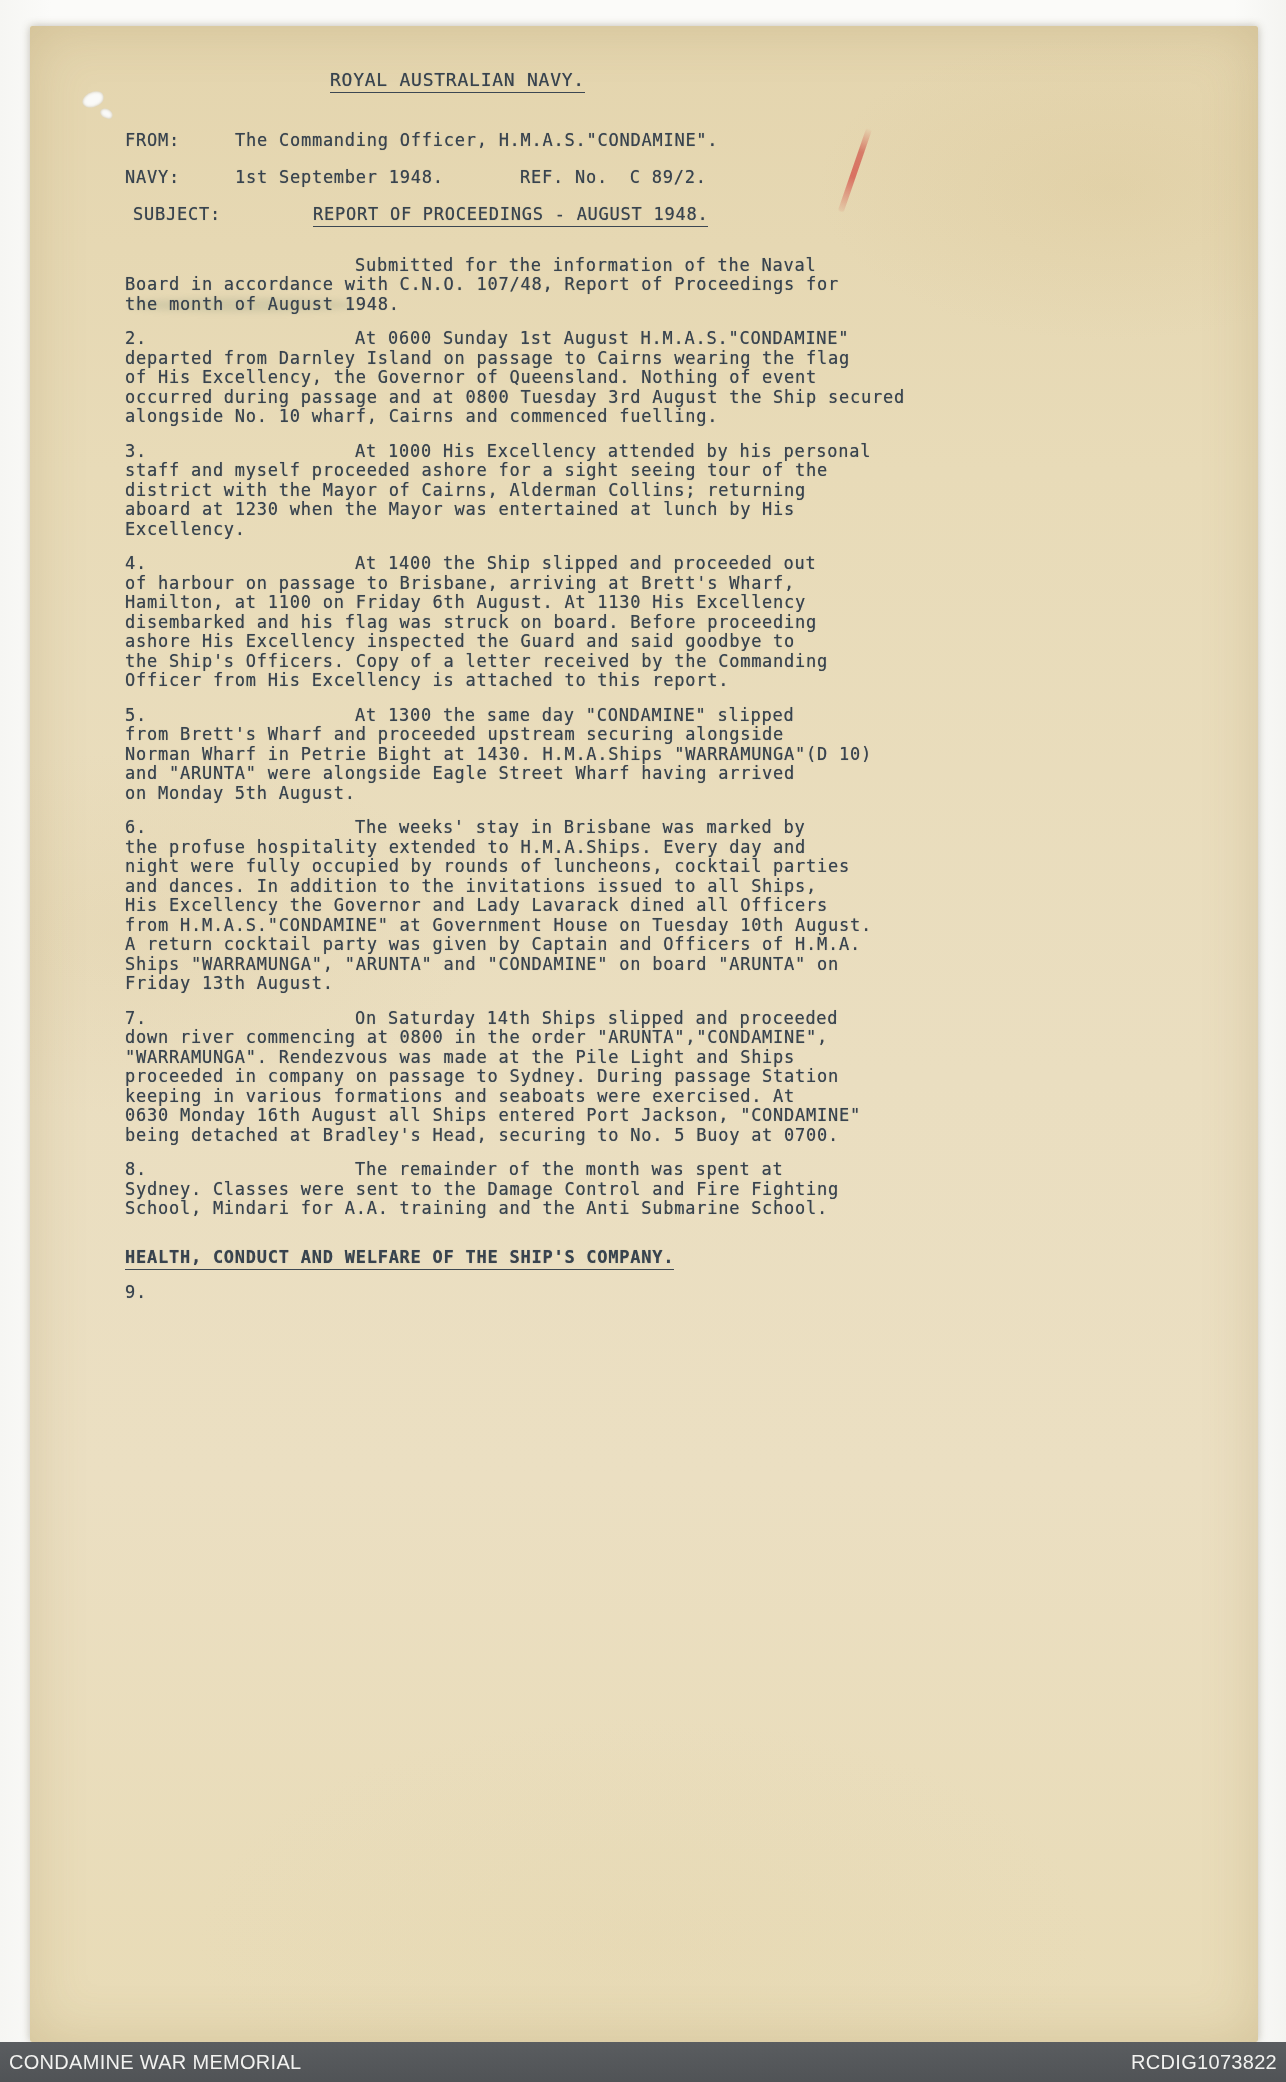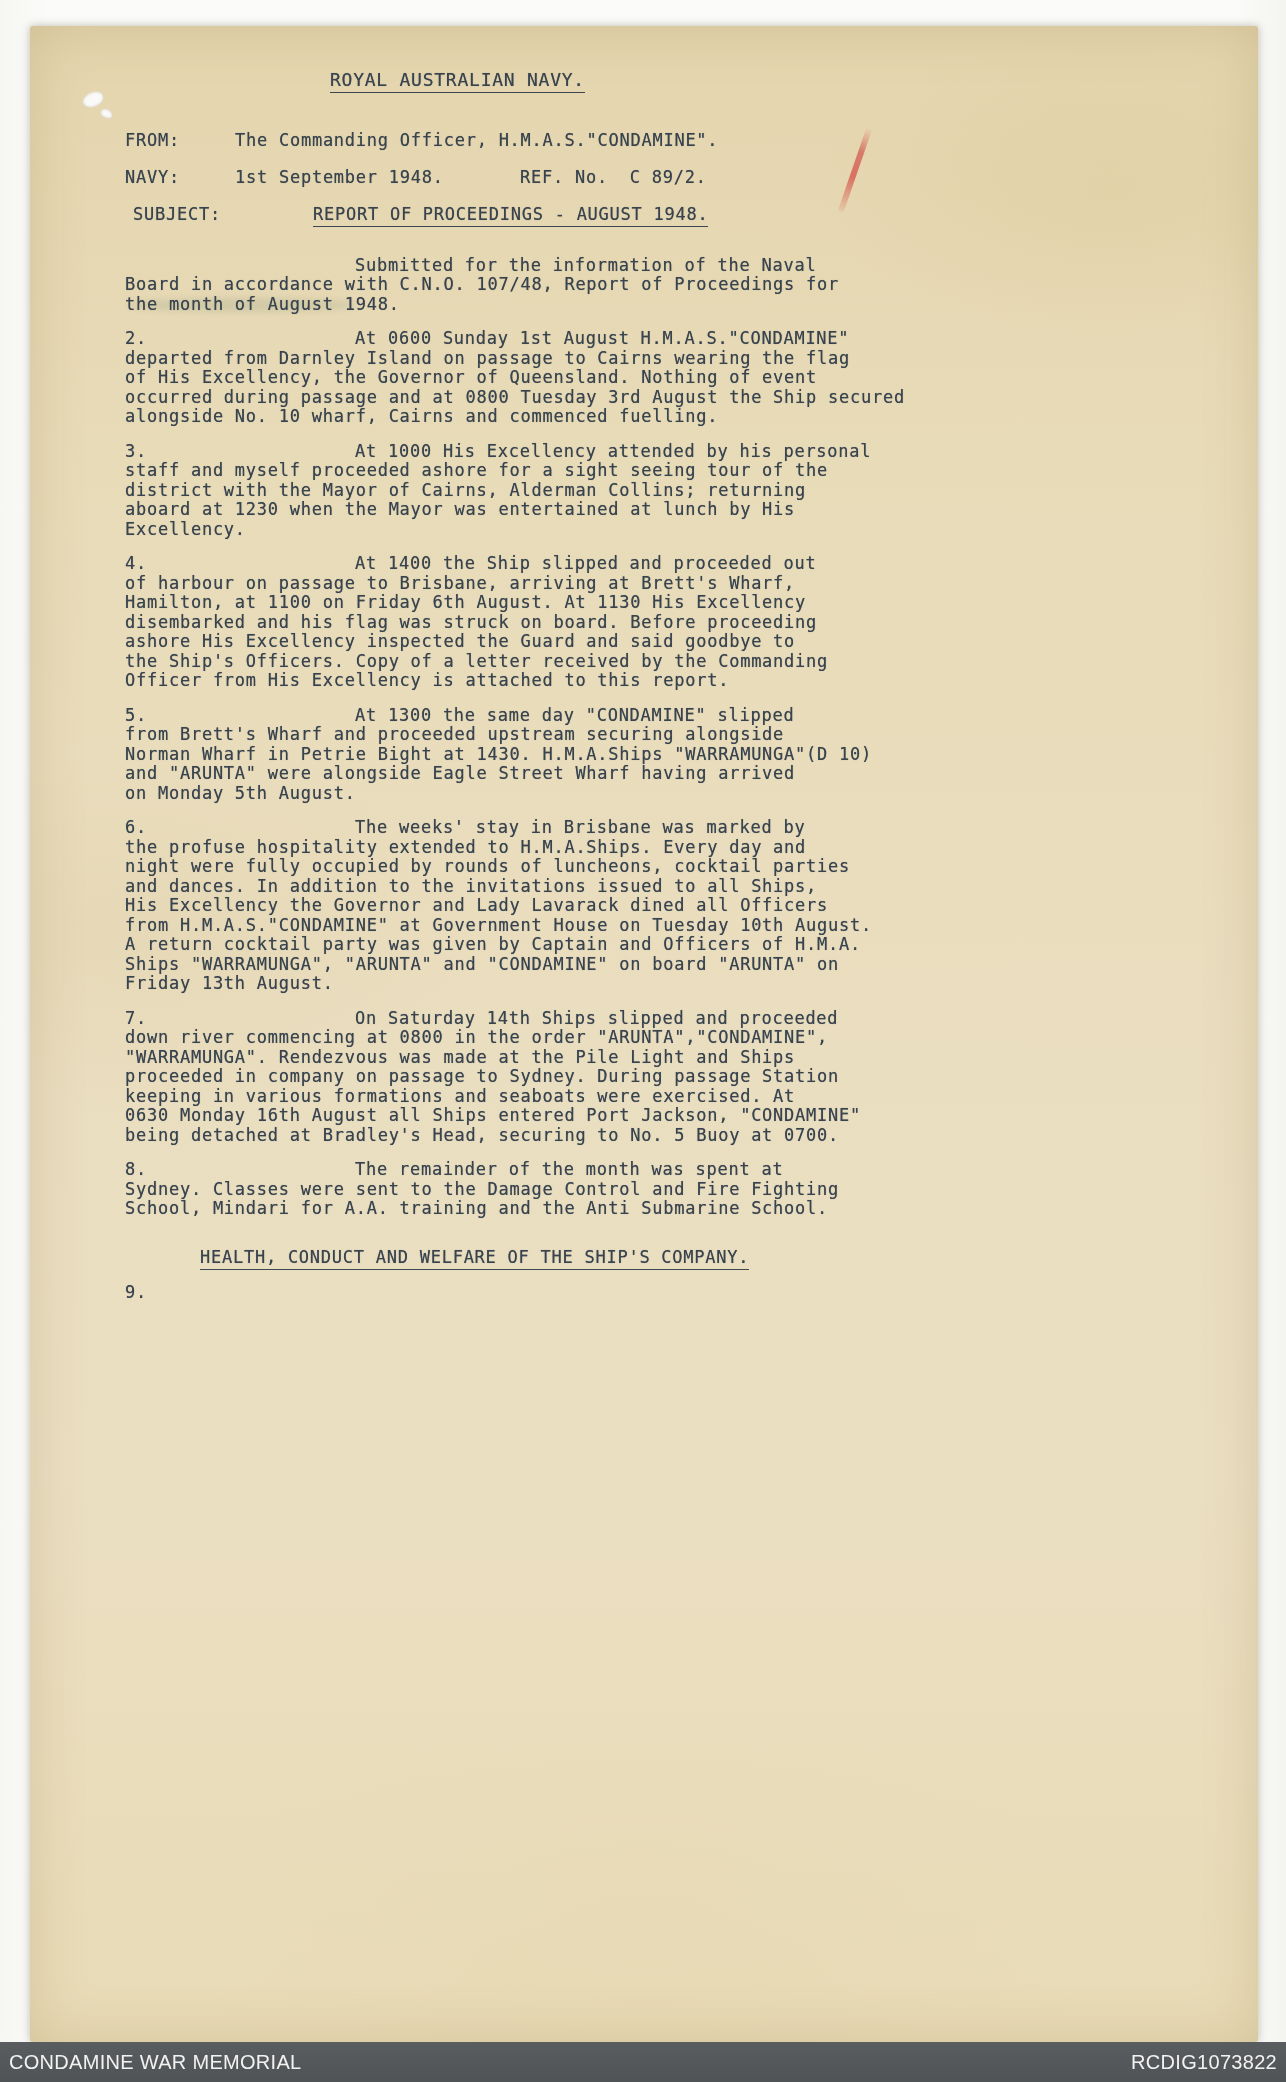--- a/index.html
+++ b/index.html
@@ -58,21 +58,21 @@
   .mval   { display:block; padding-left:110px; white-space:pre-wrap; }
   .mval-subject { display:block; padding-left:180px; }
   .mref { position:absolute; left:395px; top:0; white-space:pre; }
   .meta-row.subject-row { margin-bottom:32px;margin-left:8px; }
 
   .para { position:relative; text-indent:230px; margin-bottom:15px; }
   .para .num { position:absolute; left:0; top:0; text-indent:0; }
   .para .ptext { white-space:pre-wrap; }
 
   h2.section-heading {
-    font-size:17px; font-weight:normal; margin-left:75px;
+    font-size:17px; font-weight:bold; 
     margin-top:28px; margin-bottom:16px; line-height:20px;
   }
 
   
   .footer-bar {
     position:absolute; left:0; bottom:0; width:1286px; height:40px;
     background:linear-gradient(180deg,#5a5d60,#505356);
     display:flex; justify-content:space-between; align-items:center;
     padding:0 9px; color:#f2f2f0;
     font-family:"Liberation Sans", sans-serif; font-size:20px; letter-spacing:.3px;

